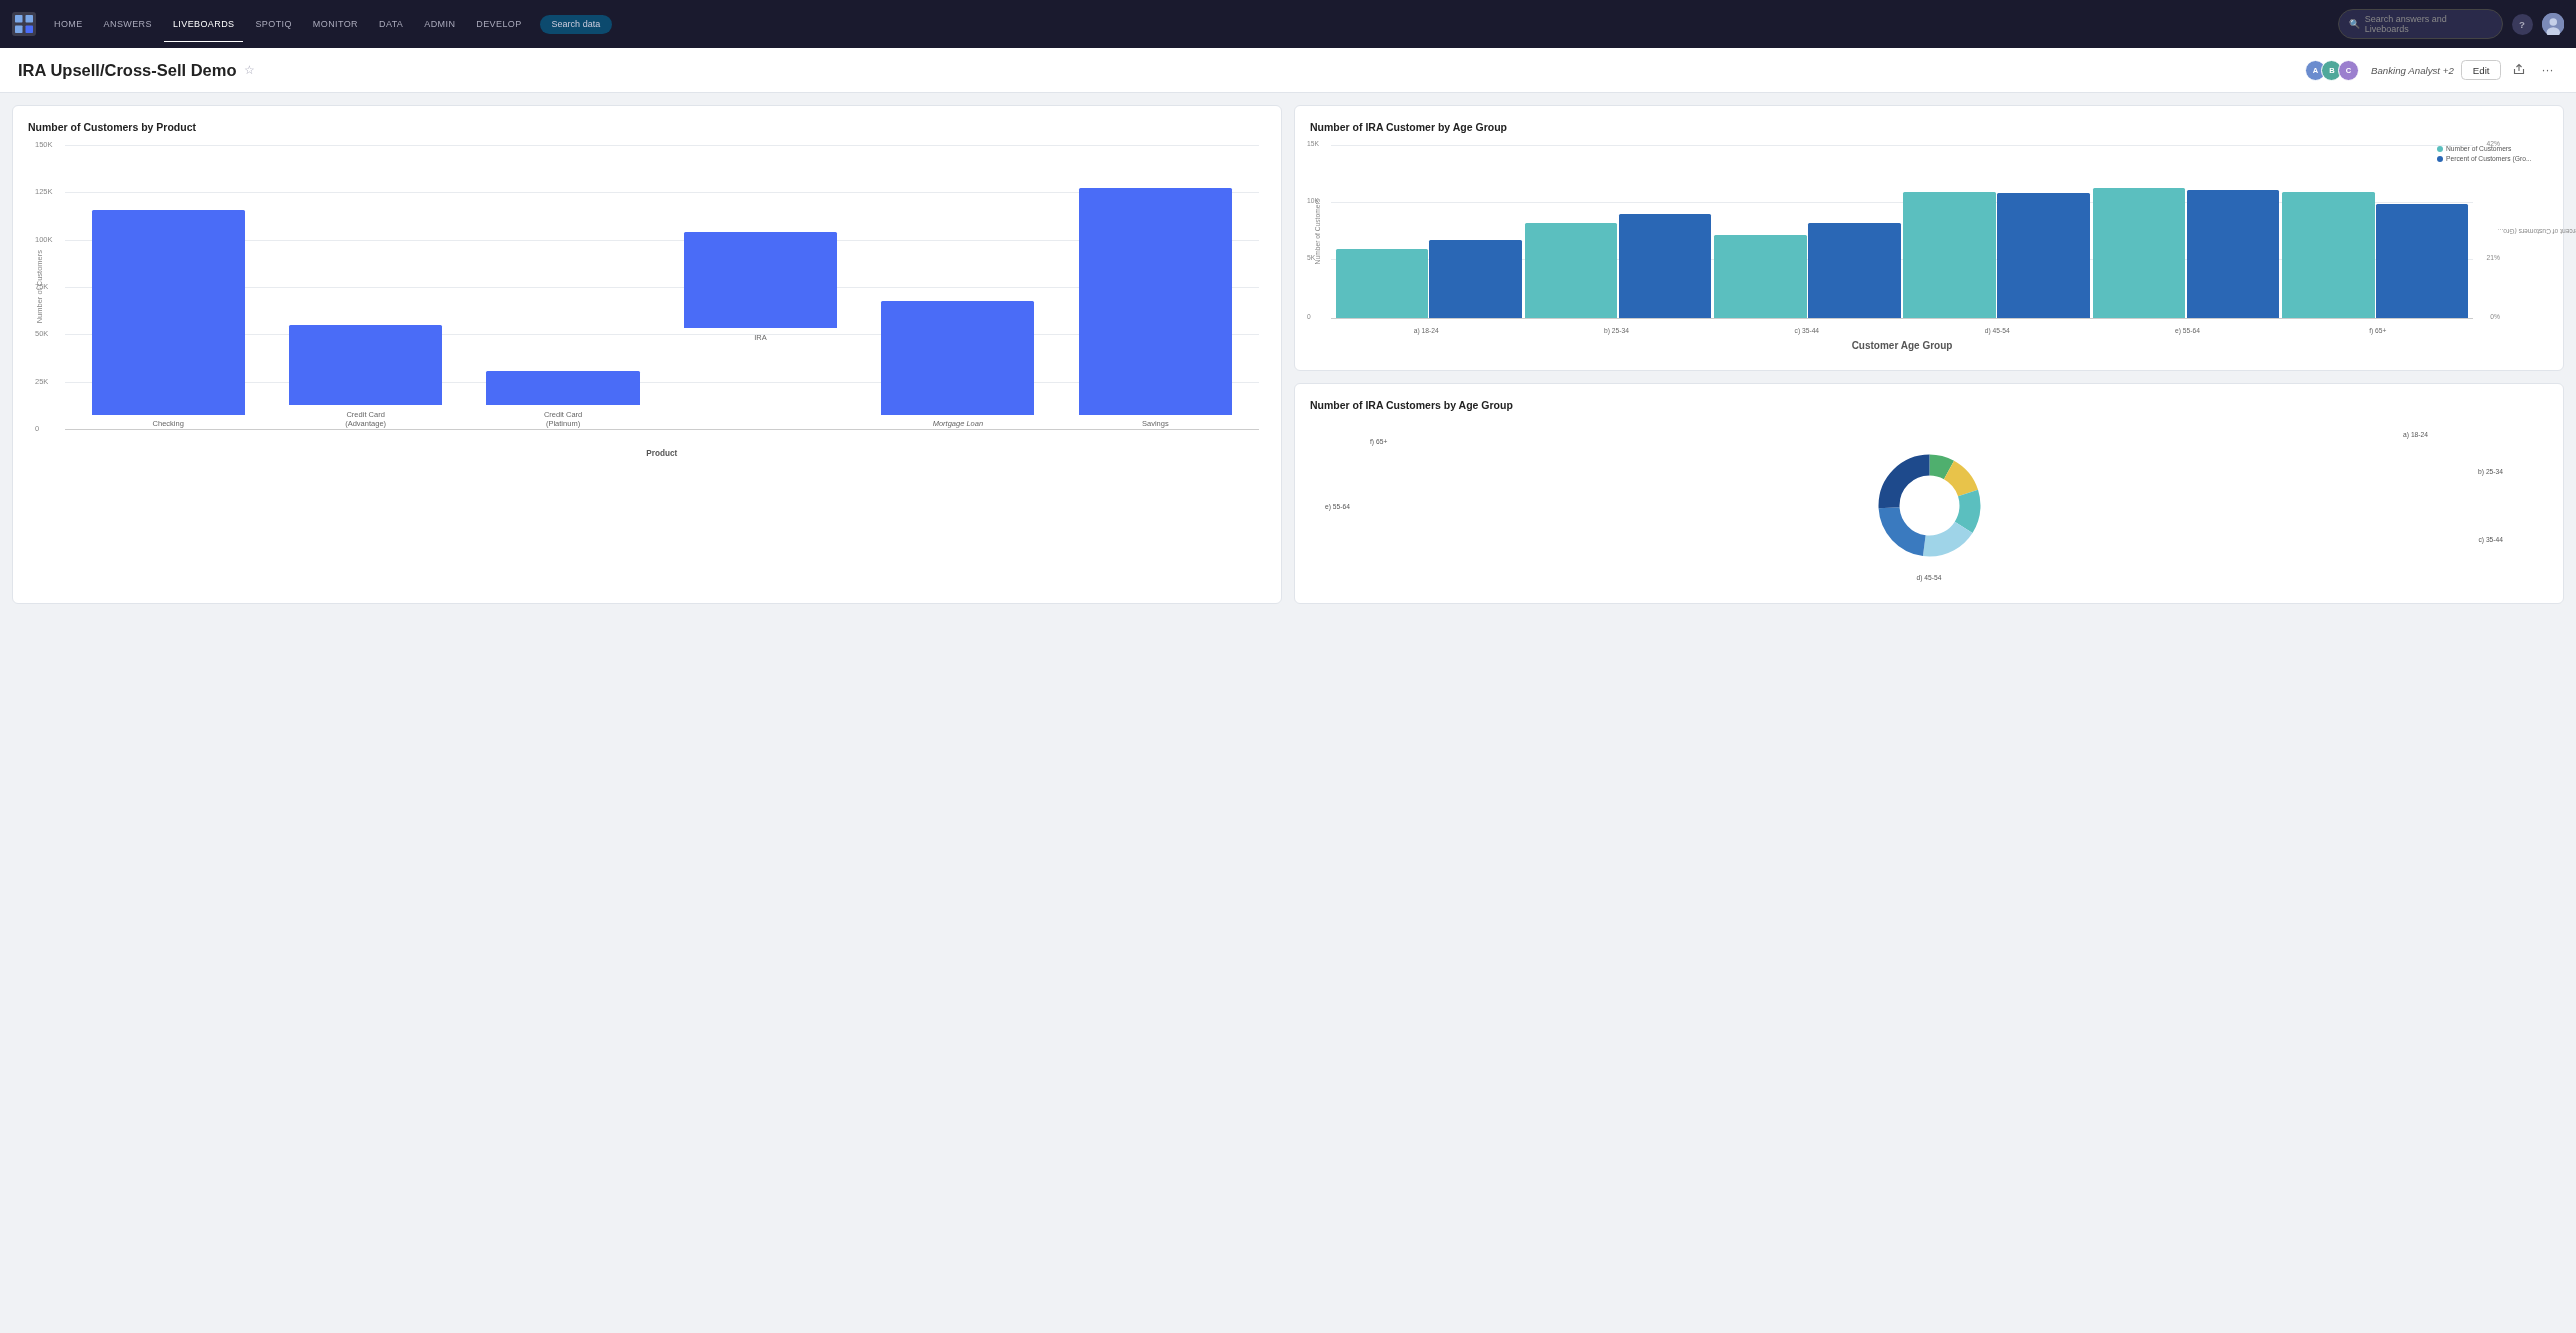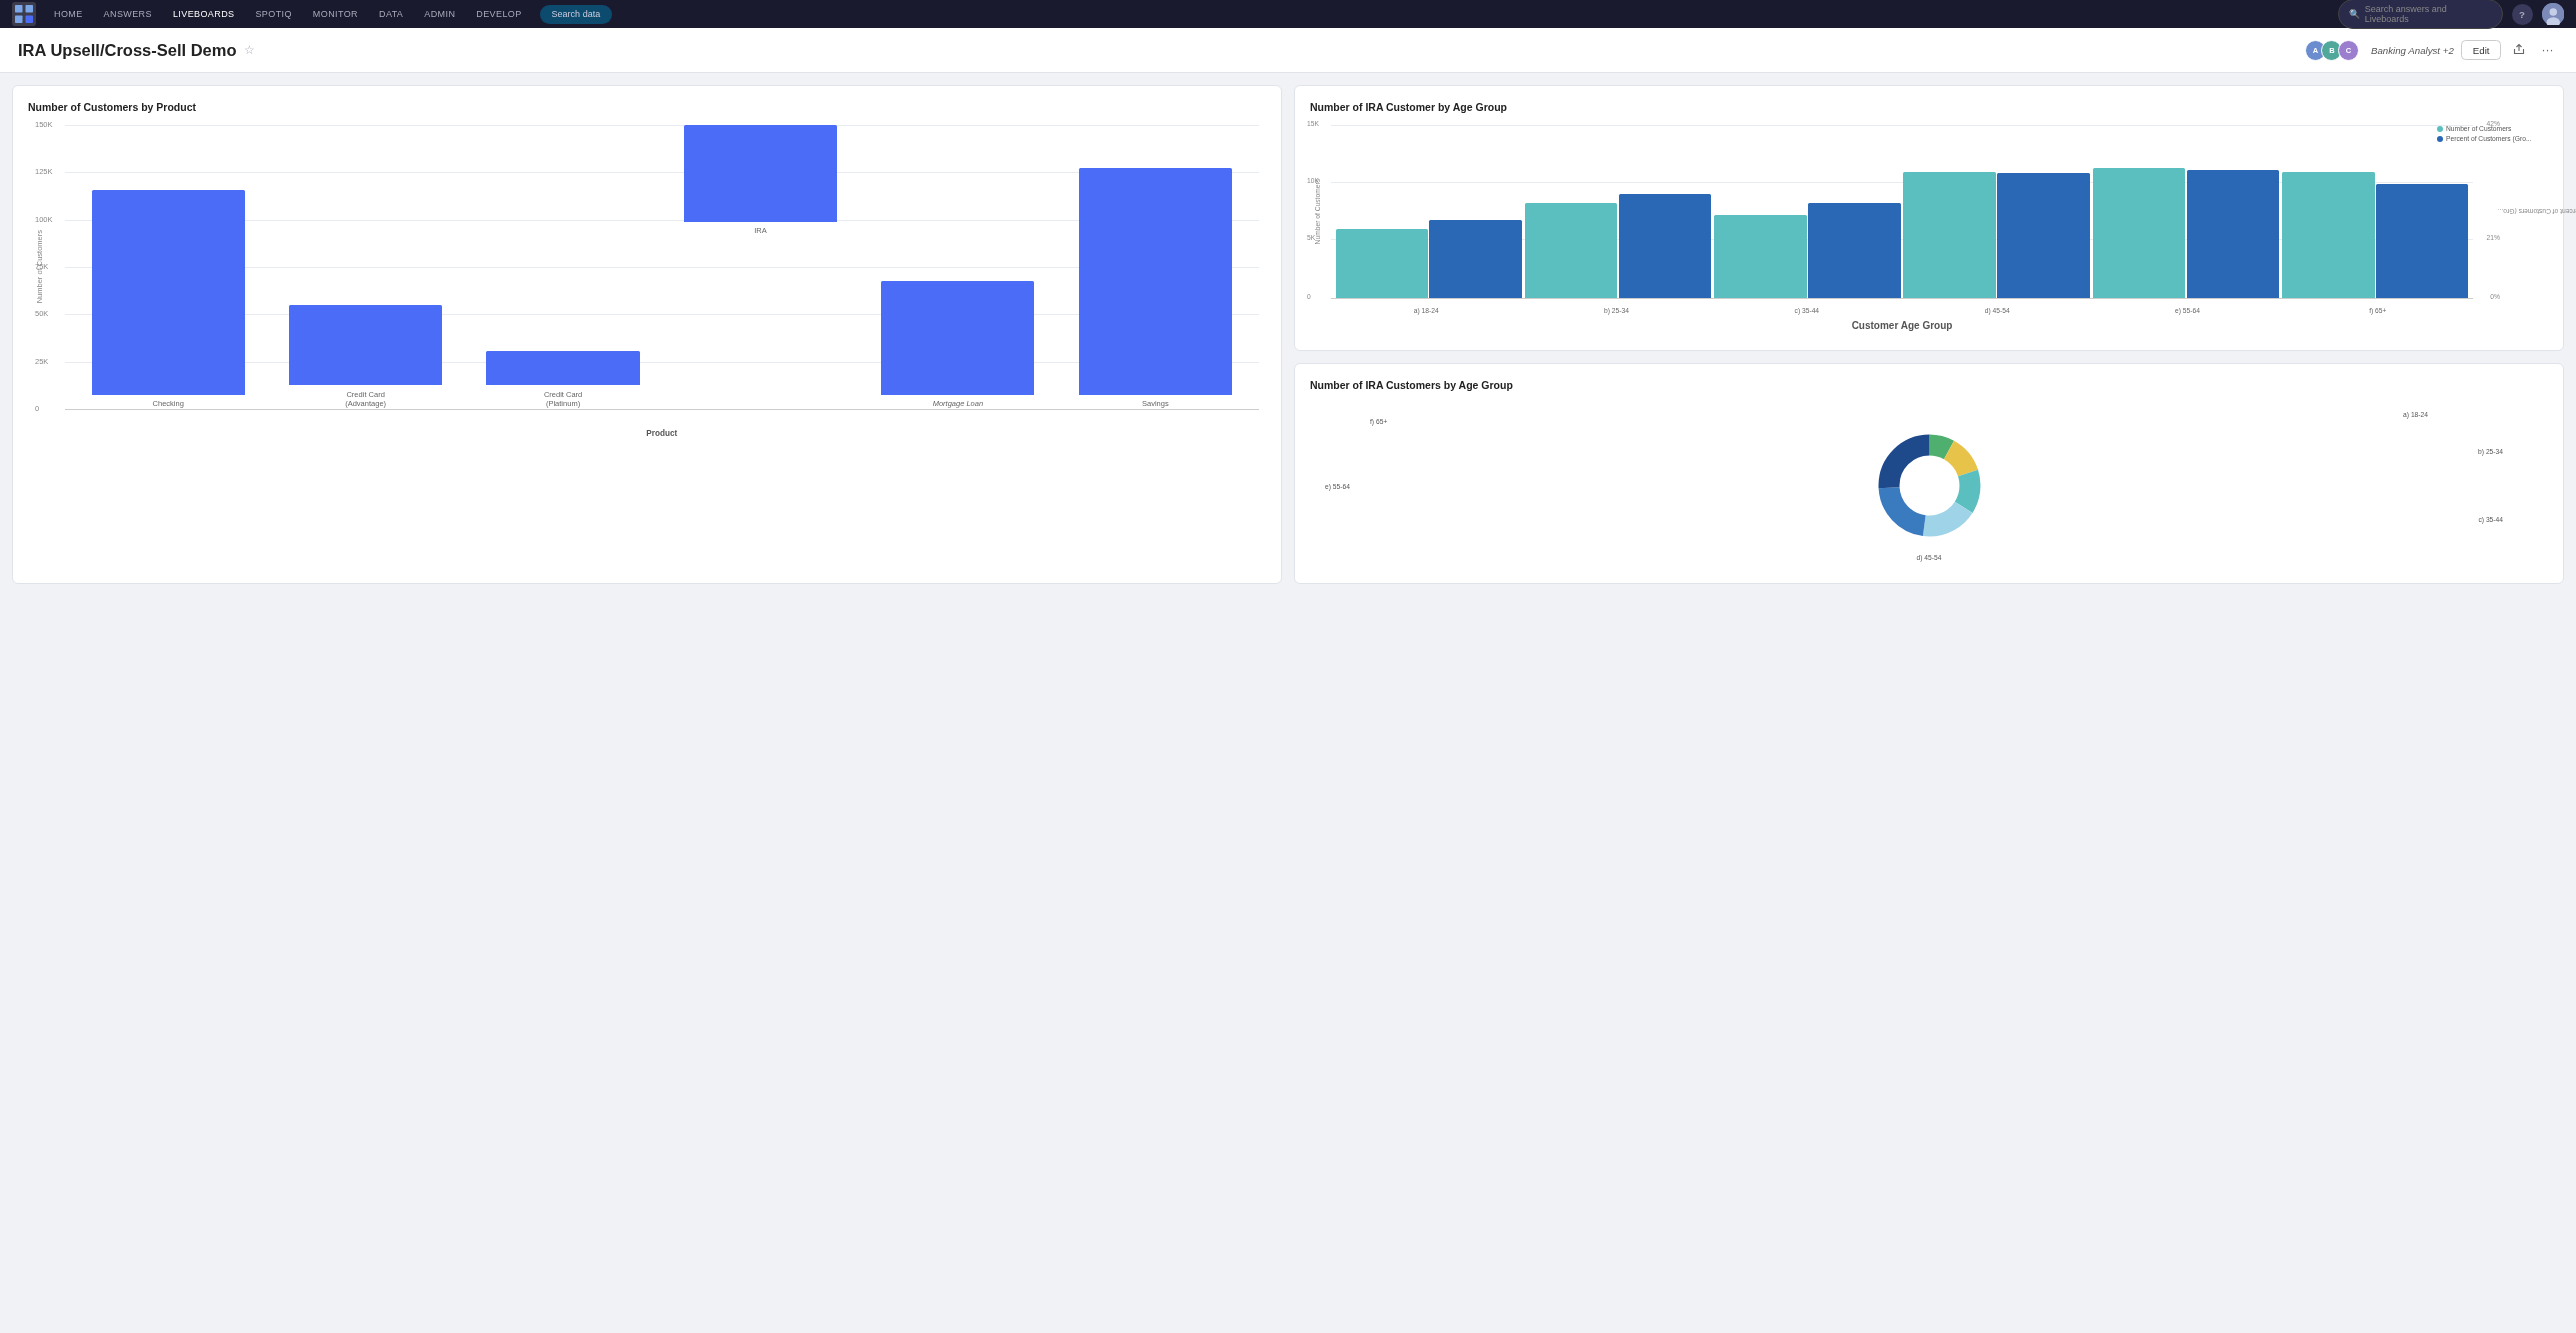--- a/index.html
+++ b/index.html
@@ -3,21 +3,21 @@
   <meta charset="utf-8">
   <style>
     * { box-sizing: border-box; margin: 0; padding: 0; }
     body { font-family: -apple-system, BlinkMacSystemFont, 'Segoe UI', sans-serif; background: #f0f2f5; color: #333; }
 
     
     .navbar {
       background: #1a1a2e;
       display: flex;
       align-items: center;
-      height: 28px;
+      height: 48px;
       padding: 0 12px;
       gap: 3px;
     }
     .navbar .logo {
       width: 24px; height: 24px;
       margin-right: 6px;
       flex-shrink: 0;
     }
     .nav-item {
       color: #aab;
@@ -276,21 +276,21 @@
           <div style="flex:1;display:flex;flex-direction:column;align-items:center;height:100%;justify-content:flex-end;">
             <div style="width:80%;height:28%;background:#4a6cf7;border-radius:1.5px 1.5px 0 0;"></div>
             <div style="font-size:7.5px;color:#666;text-align:center;margin-top:4.5px;line-height:1.3;">Credit Card<br>(Advantage)</div>
           </div>
 
           <div style="flex:1;display:flex;flex-direction:column;align-items:center;height:100%;justify-content:flex-end;">
             <div style="width:80%;height:12%;background:#4a6cf7;border-radius:1.5px 1.5px 0 0;"></div>
             <div style="font-size:7.5px;color:#666;text-align:center;margin-top:4.5px;line-height:1.3;">Credit Card<br>(Platinum)</div>
           </div>
 
-          <div style="flex:1;display:flex;flex-direction:column;align-items:center;height:100%;justify-content:flex-start;">
+          <div style="flex:1;display:flex;flex-direction:column;align-items:center;height:100%;justify-content:center;">
             <div style="width:80%;height:34%;background:#4a6cf7;border-radius:1.5px 1.5px 0 0;"></div>
             <div style="font-size:7.5px;color:#666;text-align:center;margin-top:4.5px;line-height:1.3;">IRA</div>
           </div>
 
           <div style="flex:1;display:flex;flex-direction:column;align-items:center;height:100%;justify-content:flex-end;font-style:italic;">
             <div style="width:80%;height:40%;background:#4a6cf7;border-radius:1.5px 1.5px 0 0;"></div>
             <div style="font-size:7.5px;color:#666;text-align:center;margin-top:4.5px;line-height:1.3;">Mortgage Loan</div>
           </div>
 
           <div style="flex:1;display:flex;flex-direction:column;align-items:center;height:100%;justify-content:flex-end;">

